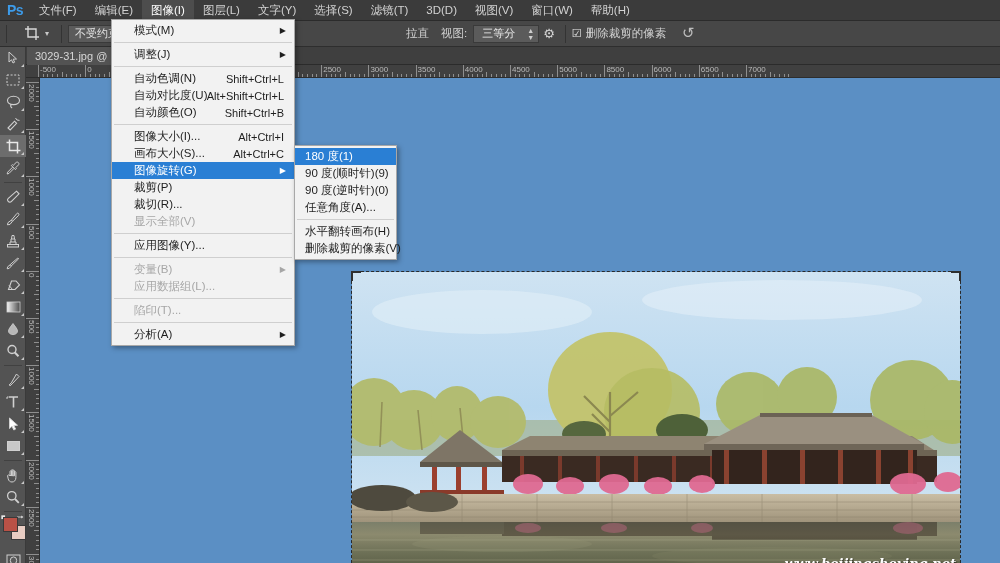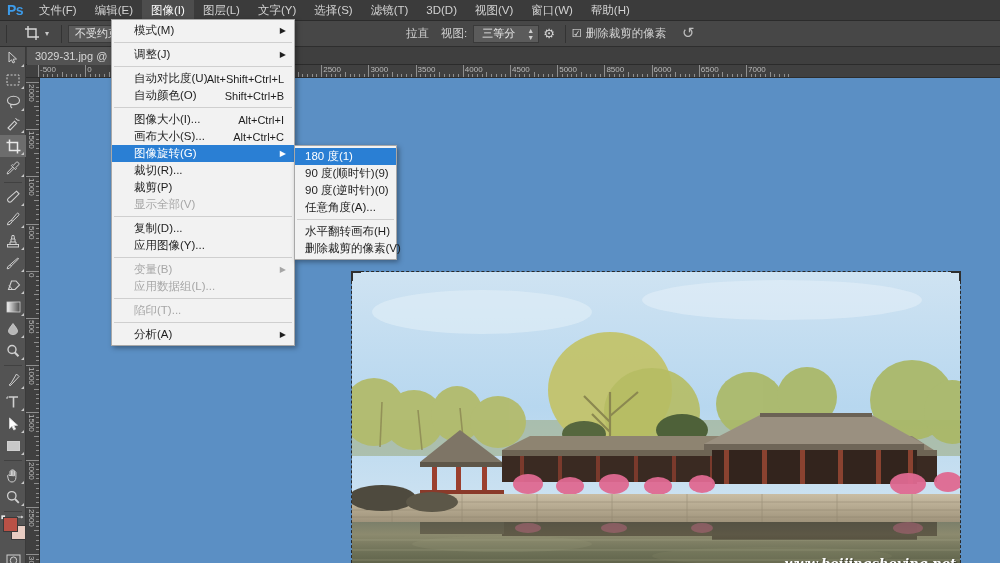--- a/index.html
+++ b/index.html
@@ -880,20 +880,24 @@
         <span>模式(M)</span>
         <span class="dd-arrow">▶</span>
       </div>
       <div class="dd-sep"></div>
       <div class="dd-row">
         <span>调整(J)</span>
         <span class="dd-arrow">▶</span>
       </div>
       <div class="dd-sep"></div>
       <div class="dd-row">
+        <span>自动色调(N)</span>
+        <span class="dd-shortcut">Shift+Ctrl+L</span>
+      </div>
+      <div class="dd-row">
         <span>自动对比度(U)</span>
         <span class="dd-shortcut">Alt+Shift+Ctrl+L</span>
       </div>
       <div class="dd-row">
         <span>自动颜色(O)</span>
         <span class="dd-shortcut">Shift+Ctrl+B</span>
       </div>
       <div class="dd-sep"></div>
       <div class="dd-row">
         <span>图像大小(I)...</span>
@@ -901,32 +905,29 @@
       </div>
       <div class="dd-row">
         <span>画布大小(S)...</span>
         <span class="dd-shortcut">Alt+Ctrl+C</span>
       </div>
       <div class="dd-row highlight">
         <span>图像旋转(G)</span>
         <span class="dd-arrow">▶</span>
       </div>
       <div class="dd-row">
+        <span>裁剪(P)</span>
+      </div>
+      <div class="dd-row">
         <span>裁切(R)...</span>
-      </div>
-      <div class="dd-row">
-        <span>裁剪(P)</span>
       </div>
       <div class="dd-row disabled">
         <span>显示全部(V)</span>
       </div>
       <div class="dd-sep"></div>
-      <div class="dd-row">
-        <span>复制(D)...</span>
-      </div>
       <div class="dd-row">
         <span>应用图像(Y)...</span>
       </div>
       <div class="dd-sep"></div>
       <div class="dd-row disabled">
         <span>变量(B)</span>
         <span class="dd-arrow">▶</span>
       </div>
       <div class="dd-row disabled">
         <span>应用数据组(L)...</span>

